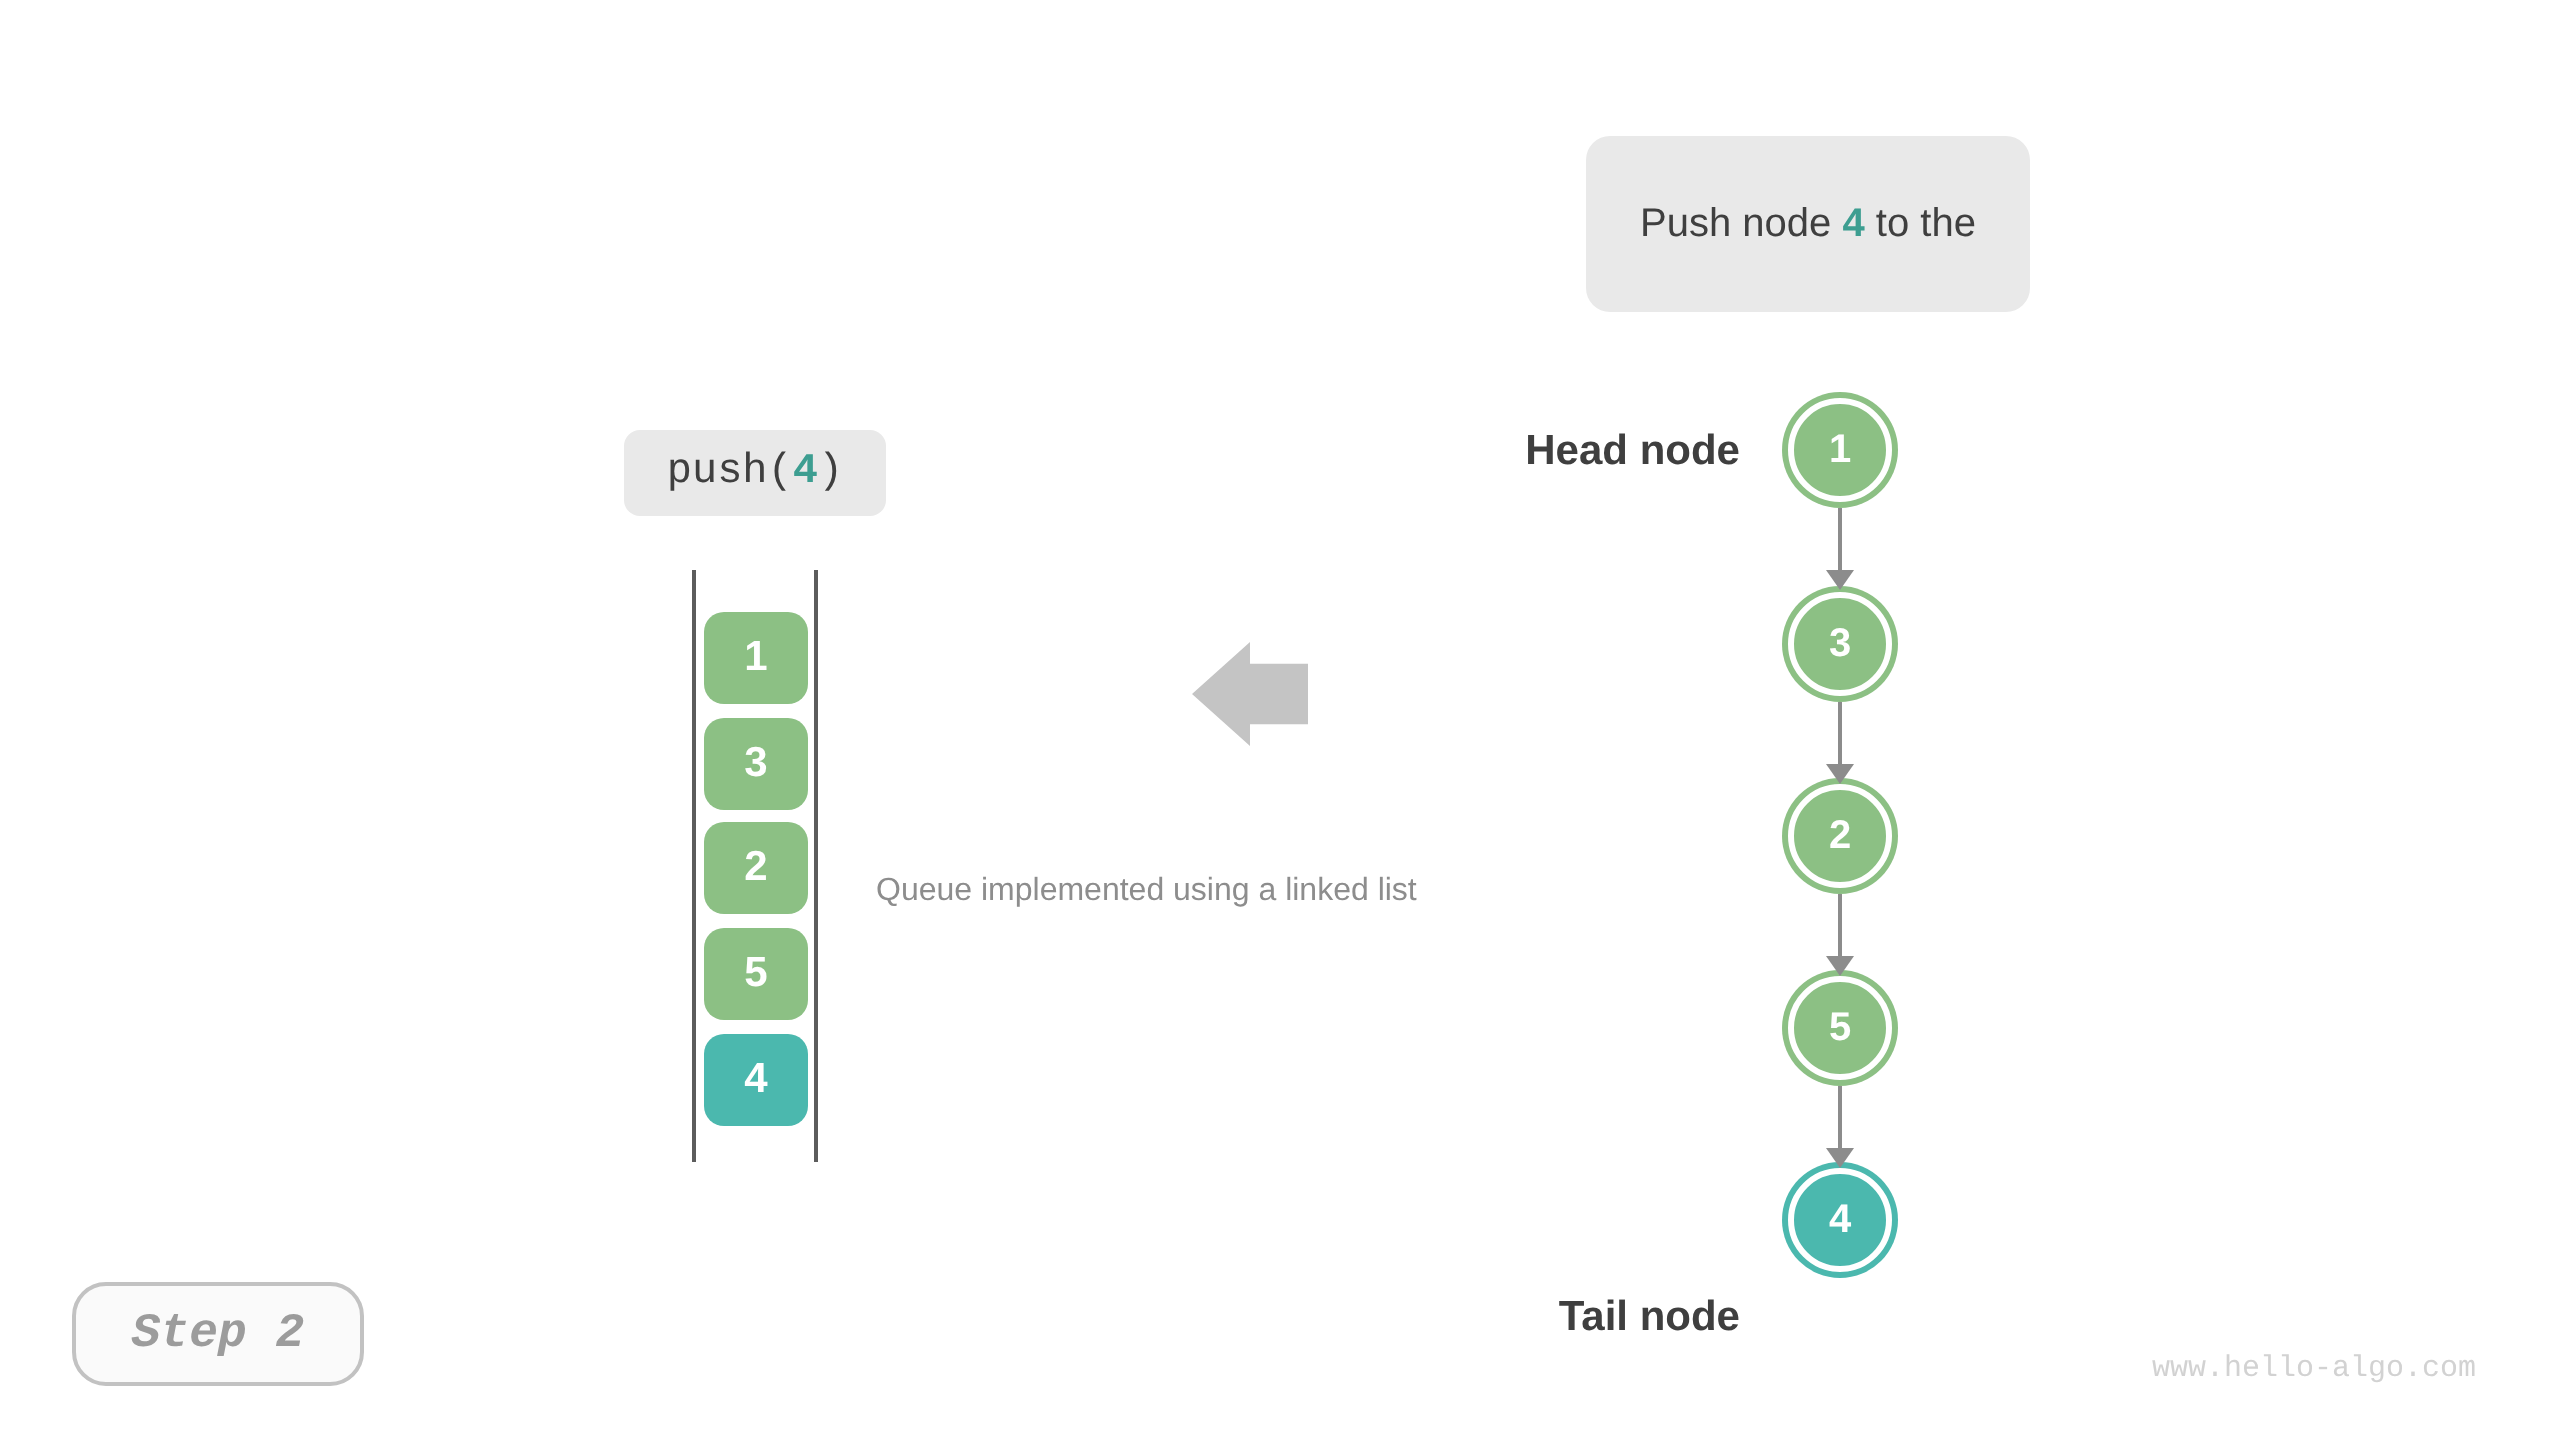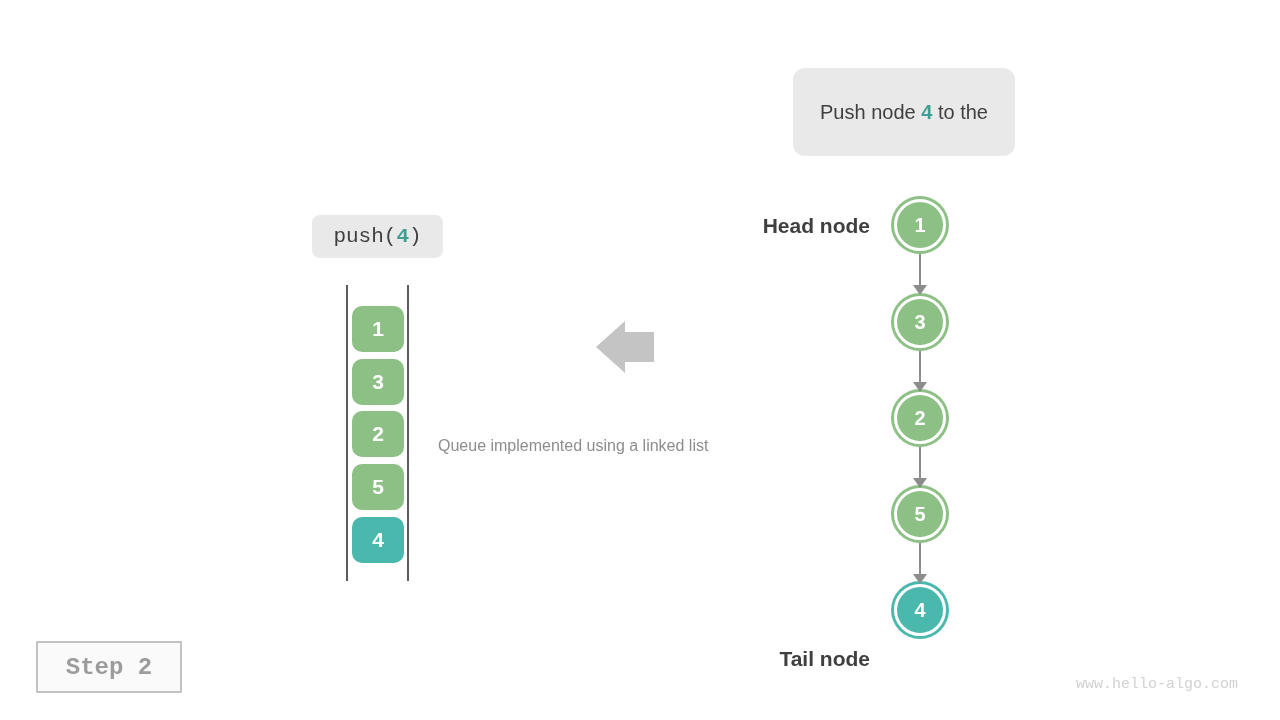--- a/index.html
+++ b/index.html
@@ -72,25 +72,25 @@
   .conn .cline { position:absolute; left:6px; top:0; width:2px; height:31px; background:var(--connector-gray); }
   .conn .chead {
     position:absolute; left:0; top:31px; width:0; height:0;
     border-left:7px solid transparent; border-right:7px solid transparent;
     border-top:10px solid var(--connector-gray);
   }
 
   
   .step-badge {
     position:absolute; left:36px; top:641px; width:146px; height:52px;
-    background:var(--step-bg); border:2px solid var(--step-border); border-radius:1px;
+    background:var(--step-bg); border:2px solid var(--step-border); border-radius:17px;
     box-sizing:border-box;
     font-family:"Liberation Mono", monospace; font-size:24px; font-weight:bold;
     color:var(--step-text);
-    display:flex; align-items:center; justify-content:center; white-space:pre;
+    display:flex; align-items:center; justify-content:center; white-space:pre;font-style:italic;
   }
 
   
   .watermark {
     position:absolute; right:42px; top:676px;
     font-family:"Liberation Mono", monospace; font-size:15px; color:var(--watermark-gray);margin-left:33px;
   }
 </style>
 </head>
 <body>

